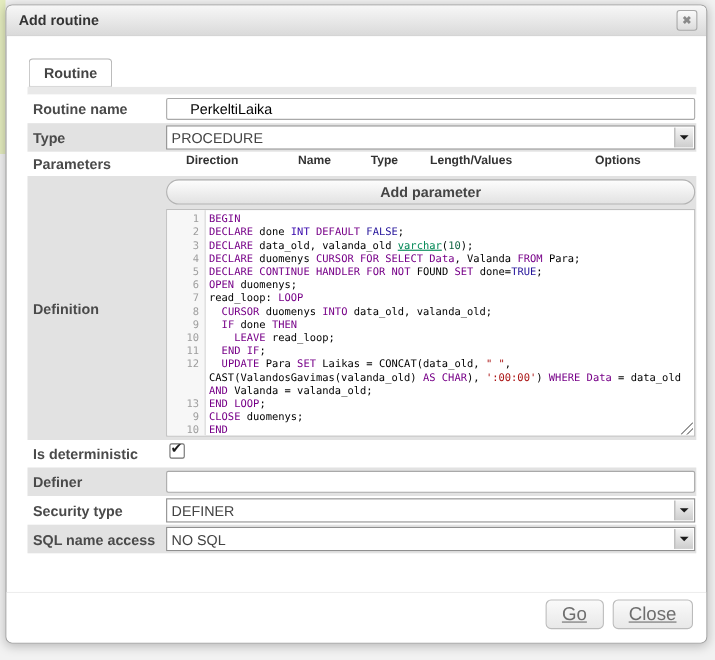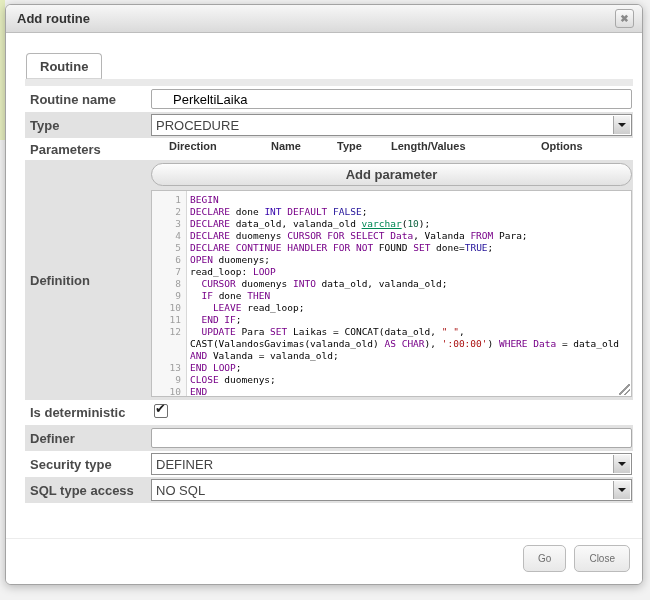--- a/index.html
+++ b/index.html
@@ -110,21 +110,21 @@
   }
   .row.comment-row { min-height:31px; }
   .buttonpane {
     position:absolute; left:0; right:0; bottom:0; height:46px;
     border-top:1px solid #ececec; background:#fff; border-radius:0 0 5px 5px;
     display:flex; align-items:center; justify-content:flex-end; gap:8px; padding:0 12px 6px 0;
   }
   .btn {
     height:27px; padding:0 14px; border:1px solid #bbb; border-radius:5px;
     background:linear-gradient(#fafafa,#e8e8e8); color:#6e6e6e;
-    font-family:"Liberation Sans",sans-serif; font-size:10px; cursor:pointer;
+    font-family:"Liberation Sans",sans-serif; font-size:17px; cursor:pointer;text-decoration:underline;
   }
 </style>
 </head>
 <body>
 
 <div class="bg-strip"></div>
 
 <div class="dialog">
 
   <div class="titlebar">
@@ -261,21 +261,21 @@
         <div class="select">
           <span>DEFINER</span>
           <span class="arrow">
               <i></i>
             </span>
         </div>
       </div>
     </div>
 
     <div class="row gray">
-      <div class="label">SQL type access</div>
+      <div class="label">SQL name access</div>
       <div class="field">
         <div class="select">
           <span>NO SQL</span>
           <span class="arrow">
               <i></i>
             </span>
         </div>
       </div>
     </div>
 

